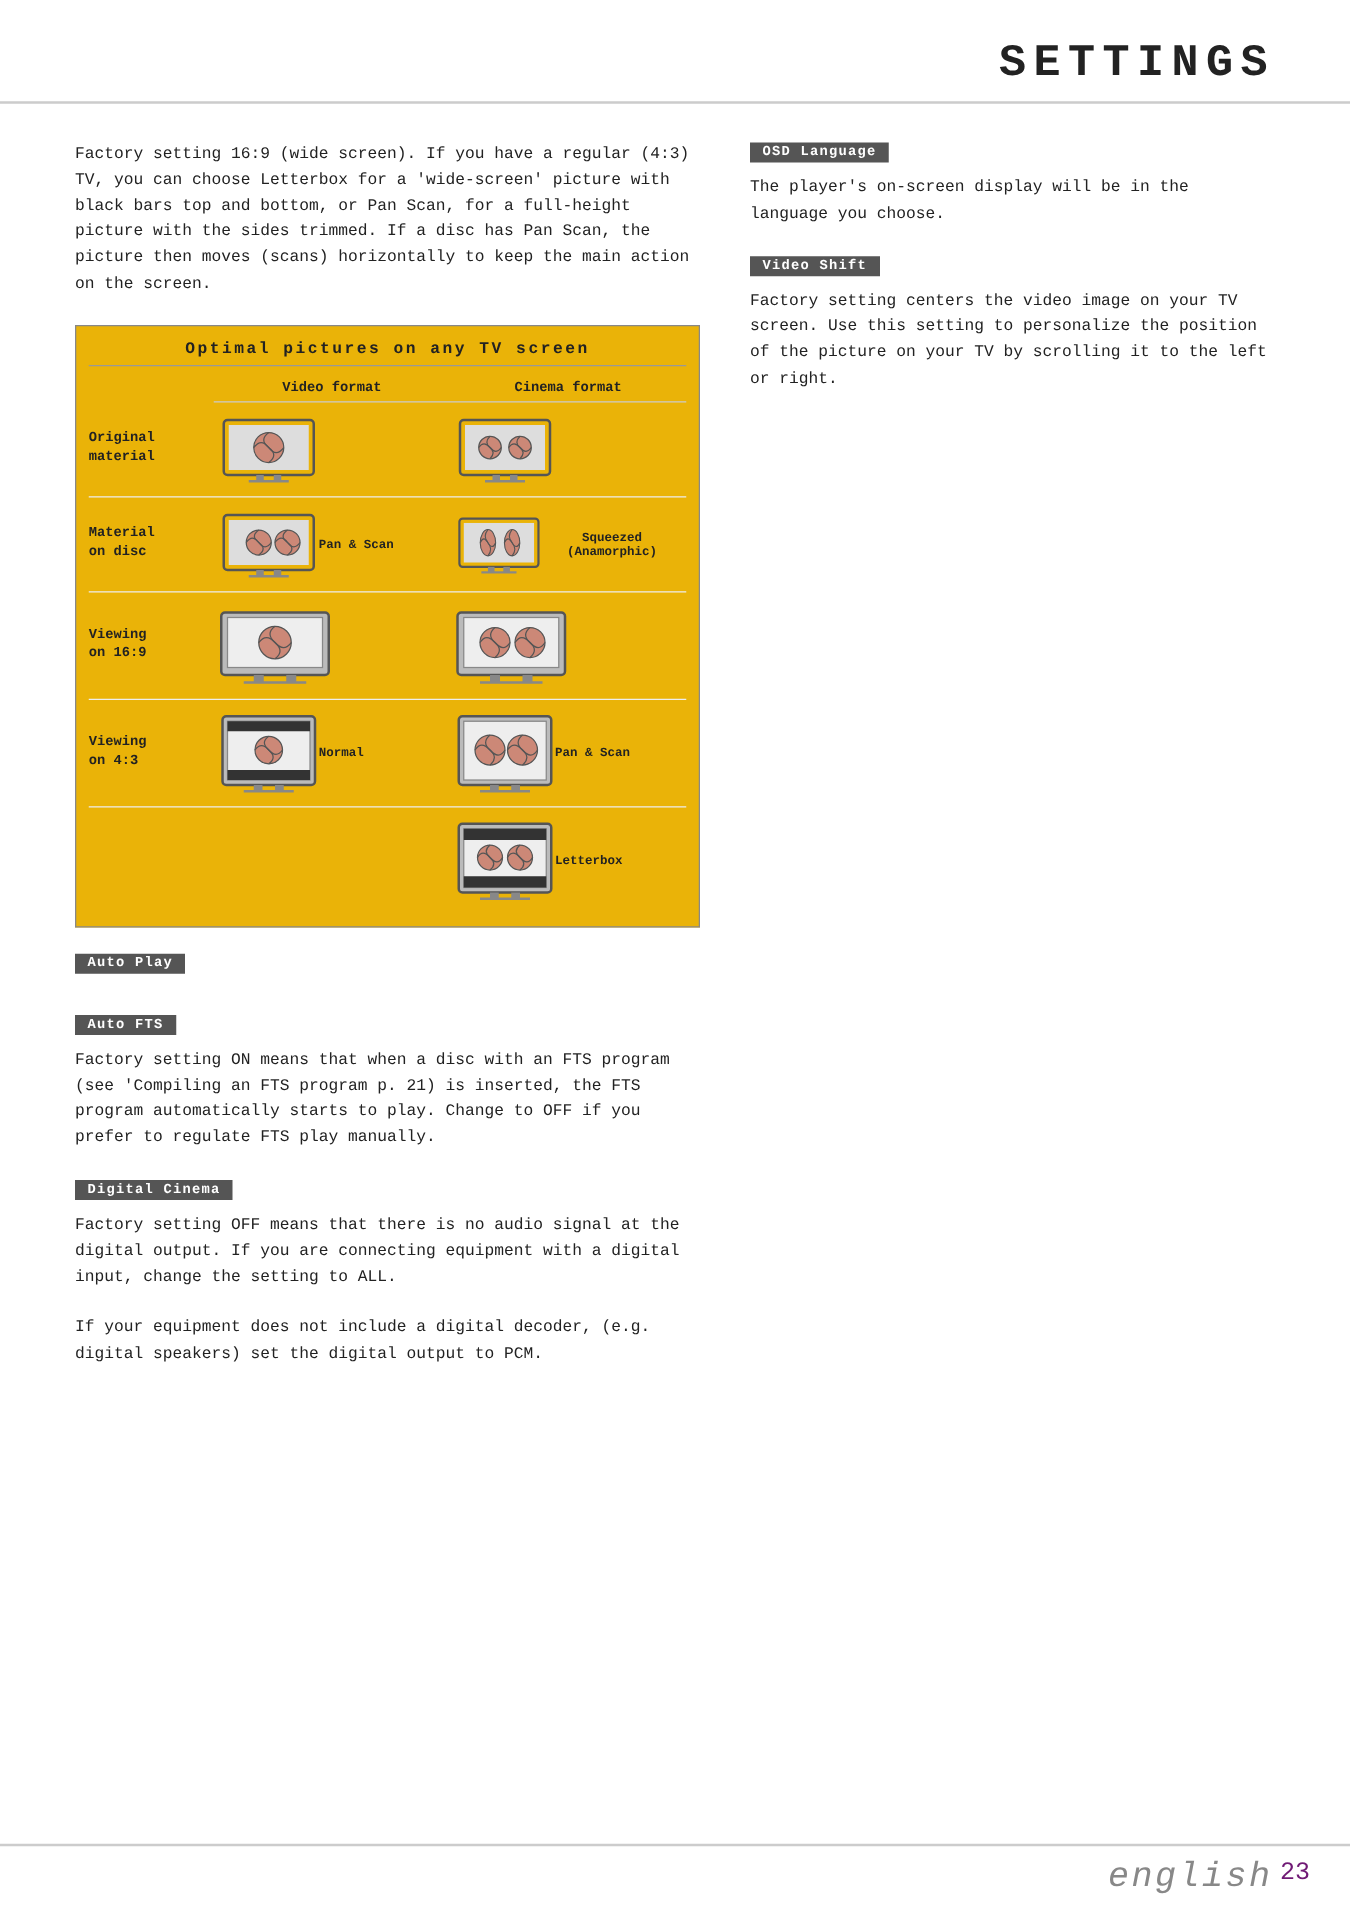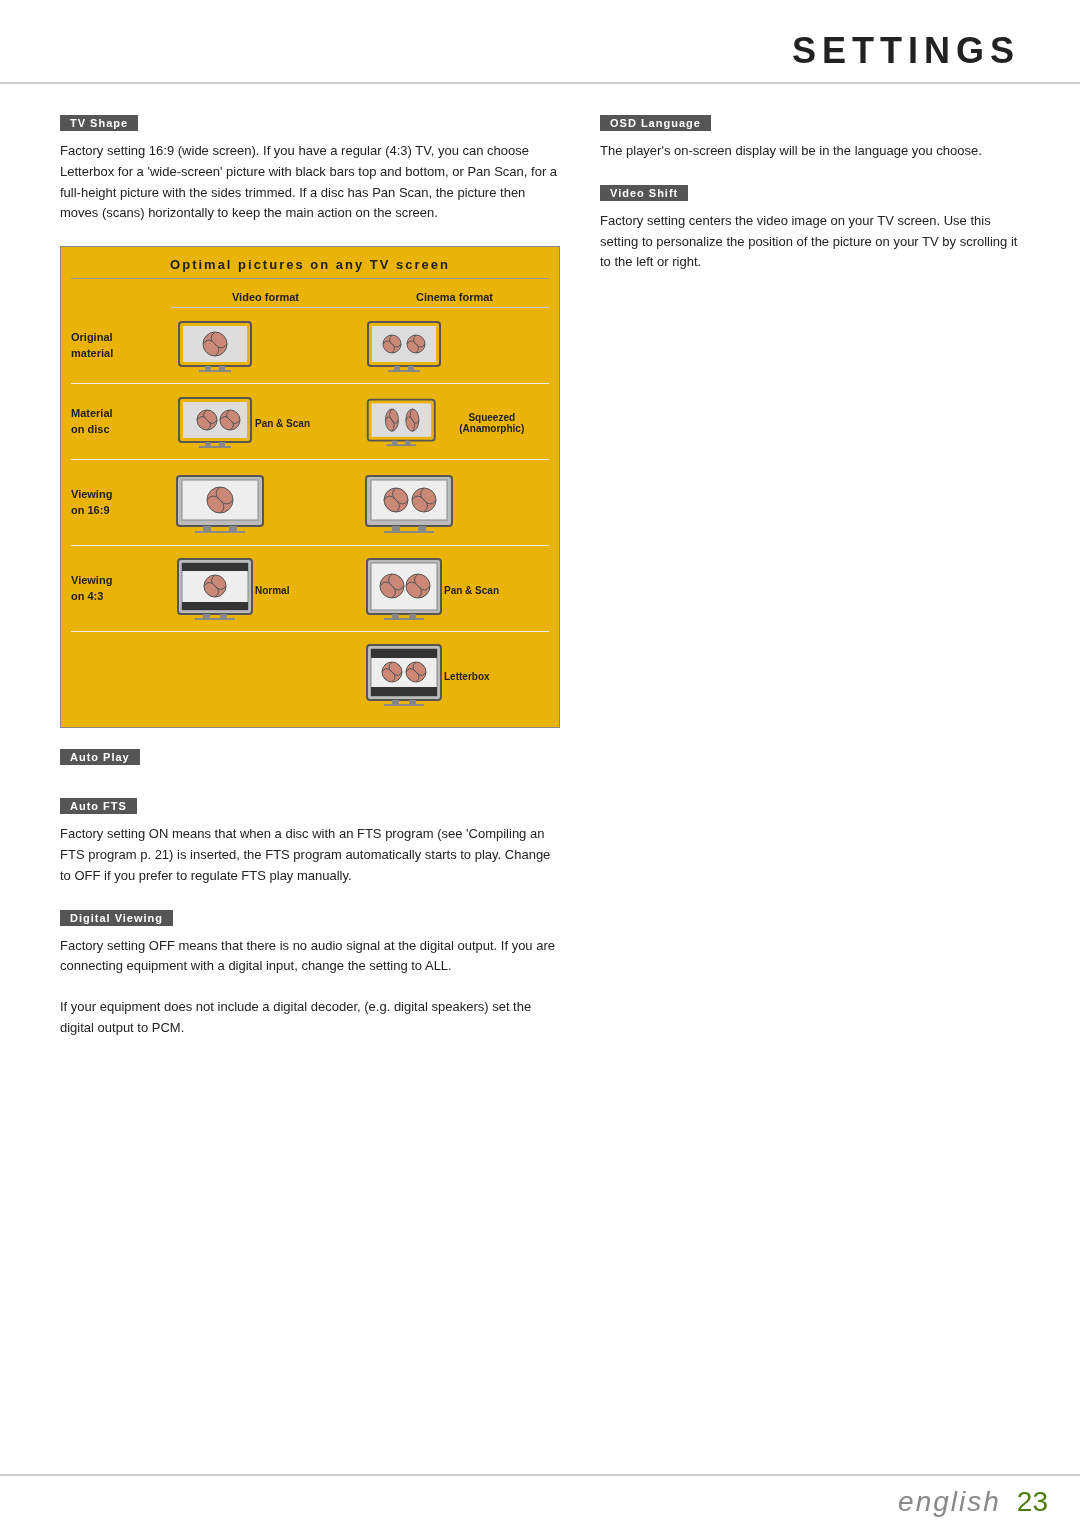--- a/index.html
+++ b/index.html
@@ -12,20 +12,21 @@
       color: #222;
       position: relative;
     }
 
     .page-wrapper {
       width: 1080px;
       min-height: 1528px;
       background: #fff;
       padding: 0;
       position: relative;
+      font-family: Liberation Mono, monospace;
     }
 
     
     .header {
       text-align: right;
       padding: 30px 60px 10px 60px;
       border-bottom: 2px solid #ccc;
     }
     .header-title {
       font-size: 36px;
@@ -156,40 +157,39 @@
     }
 
     .footer-text {
       font-size: 28px;
       color: #888;
       font-style: italic;
       letter-spacing: 2px;
     }
 
     .footer-num {
-      font-size: 28px;
-      color: #4d7c0f;
-      margin-left: 16px;
+      font-size: 20px;
+      color: #701a75;
+      margin-left: 6px;
     }
   </style>
 </head>
 <body>
 
 <div class="page-wrapper">
 
   <div class="header">
     <span class="header-title">SETTINGS</span>
   </div>
 
   <div class="content">
 
     <div class="left-col">
 
       <div class="sub-section">
-        <div><span class="section-label">TV Shape</span></div>
         <p class="section-text">Factory setting 16:9 (wide screen). If you have a regular (4:3) TV, you can choose Letterbox for a 'wide-screen' picture with black bars top and bottom, or Pan Scan, for a full-height picture with the sides trimmed. If a disc has Pan Scan, the picture then moves (scans) horizontally to keep the main action on the screen.</p>
       </div>
 
       <div class="diagram-box">
         <div class="diagram-title">Optimal pictures on any TV screen</div>
 
         <div class="diagram-header-row">
           <div class="diagram-header-cell">Video format</div>
           <div class="diagram-header-cell">Cinema format</div>
         </div>
@@ -388,21 +388,21 @@
       <div class="sub-section">
         <div><span class="section-label">Auto Play</span></div>
       </div>
 
       <div class="sub-section">
         <div><span class="section-label">Auto FTS</span></div>
         <p class="section-text">Factory setting ON means that when a disc with an FTS program (see 'Compiling an FTS program p. 21) is inserted, the FTS program automatically starts to play. Change to OFF if you prefer to regulate FTS play manually.</p>
       </div>
 
       <div class="sub-section">
-        <div><span class="section-label">Digital Viewing</span></div>
+        <div><span class="section-label">Digital Cinema</span></div>
         <p class="section-text">Factory setting OFF means that there is no audio signal at the digital output. If you are connecting equipment with a digital input, change the setting to ALL.</p>
         <p class="section-text">If your equipment does not include a digital decoder, (e.g. digital speakers) set the digital output to PCM.</p>
       </div>
 
     </div>
 
     <div class="right-col">
 
       <div class="sub-section">
         <div><span class="section-label">OSD Language</span></div>

